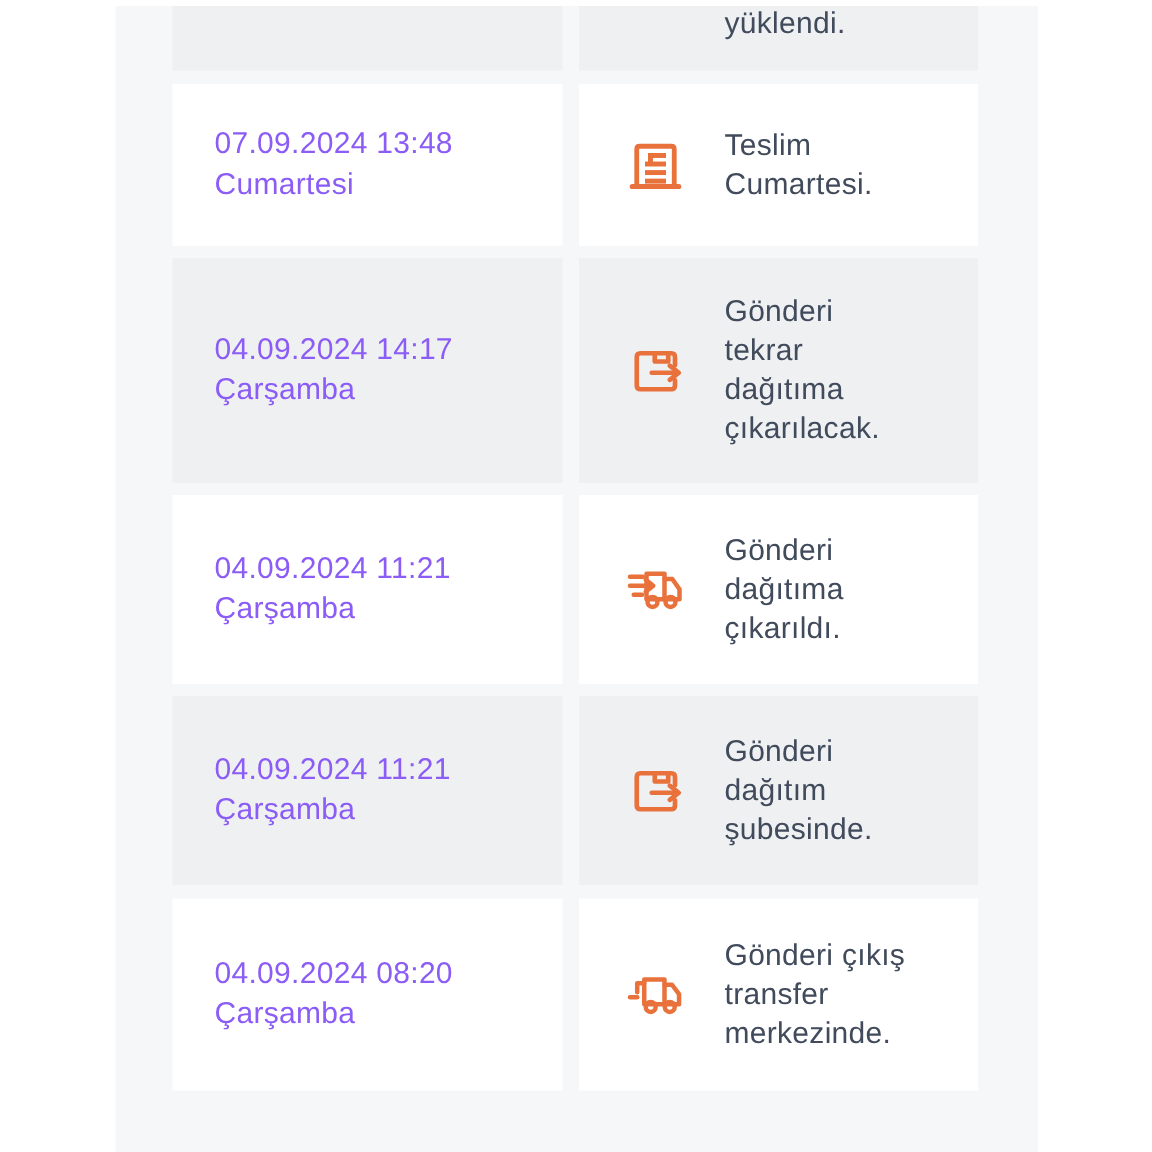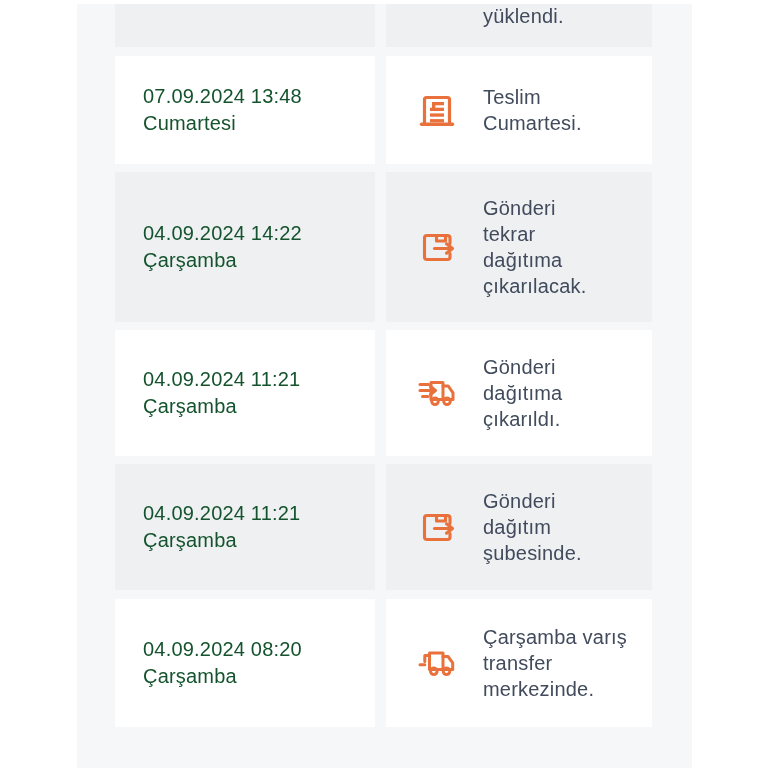--- a/index.html
+++ b/index.html
@@ -26,21 +26,21 @@
   }
   .status-cell {
     width: 266px; flex: 0 0 266px;
     display: flex; align-items: center;
     padding-left: 31px;
   }
   .icon { width: 40px; height: 40px; flex: 0 0 40px; margin-right: 26px; }
   .icon svg { display: block; width: 40px; height: 40px; }
   .date-text {
     font-size: 20px; line-height: 27px; letter-spacing: .2px;
-    color: #14532d; white-space: pre-line;
+    color: #8b5cf6; white-space: pre-line;
   }
   .status-text {
     font-size: 20px; line-height: 26px; letter-spacing: .2px;
     color: #414B5C; white-space: pre-line;
   }
   
   .r0 { height: 43px;  margin-bottom: 9px; }
   .r1 { height: 108px; margin-bottom: 8px; }
   .r2 { height: 150px; margin-bottom: 8px; }
   .r3 { height: 126px; margin-bottom: 8px; }
@@ -85,21 +85,21 @@
             </g>
           </svg>
         </span>
         <div class="status-text">Teslim
 Cumartesi.</div>
       </div>
     </div>
 
     <div class="row r2 gray">
       <div class="cell date-cell">
-        <div class="date-text">04.09.2024 14:22
+        <div class="date-text">04.09.2024 14:17
 Çarşamba</div>
       </div>
       <div class="cell status-cell">
         <span class="icon">
           <svg viewBox="0 0 40 40" xmlns="http://www.w3.org/2000/svg">
             <g fill="none" stroke="#E8713C" stroke-width="3.1" stroke-linejoin="round" stroke-linecap="round">
               <path d="M33 16.5 V11 Q33 8.5 30.5 8.5 H10 Q7.5 8.5 7.5 11 V30 Q7.5 32.5 10 32.5 H30.5 Q33 32.5 33 30 V26.5"></path>
               <path d="M19.5 8.8 V14 H28.5 V8.8"></path>
               <path d="M17.5 21.5 H34.5"></path>
               <path d="M29.5 16.8 L35.5 21.5 L29.5 26.2"></path>
@@ -172,21 +172,21 @@
             <g fill="none" stroke="#E8713C" stroke-width="3" stroke-linejoin="round" stroke-linecap="round">
               <path d="M12.5 26.5 V10 H26 V26.5 Z"></path>
               <path d="M26 13.5 H31 L35.7 19.8 V26.5 H26"></path>
               <circle cx="16.8" cy="28.3" r="3.3"></circle>
               <circle cx="29.5" cy="28.3" r="3.3"></circle>
               <path d="M12.5 12.5 H7.8 V18.5"></path>
               <path d="M3 21.8 H7.8"></path>
             </g>
           </svg>
         </span>
-        <div class="status-text">Çarşamba varış
+        <div class="status-text">Gönderi çıkış
 transfer
 merkezinde.</div>
       </div>
     </div>
 
 
   </div>
 </div>
 
 </body></html>

